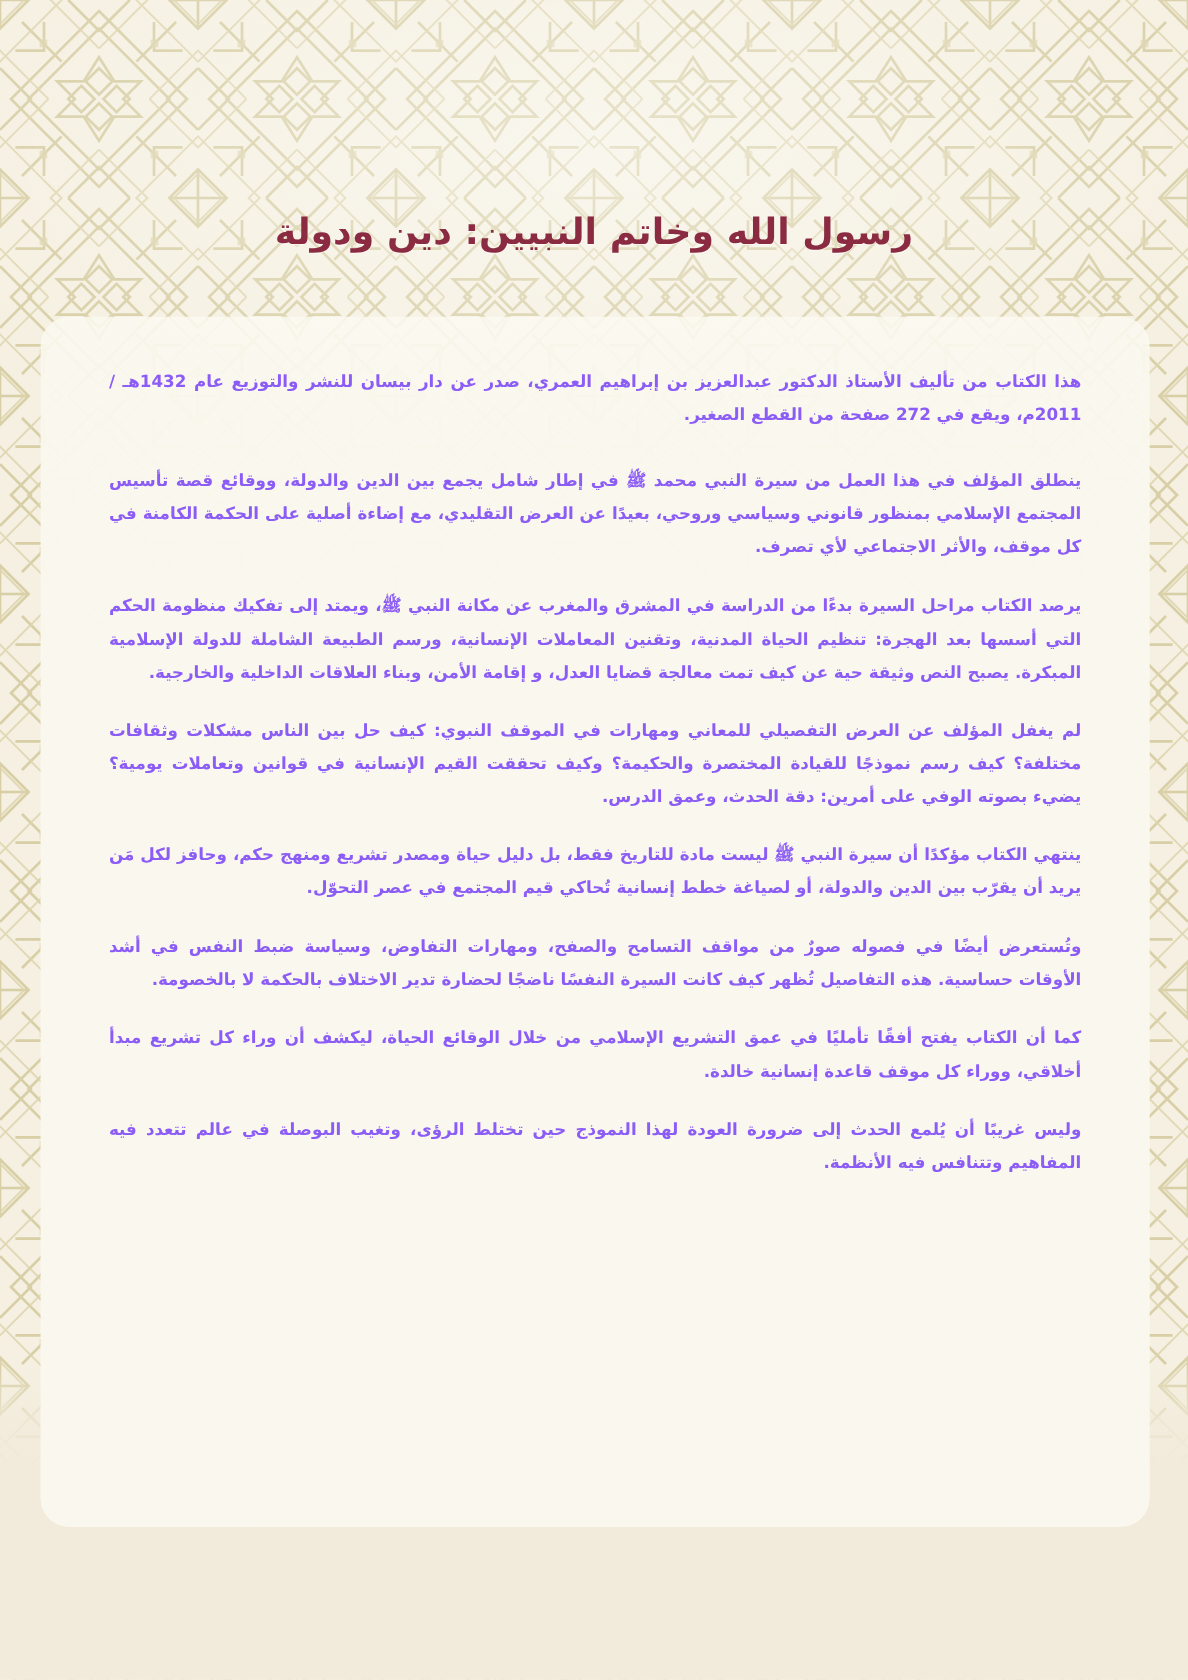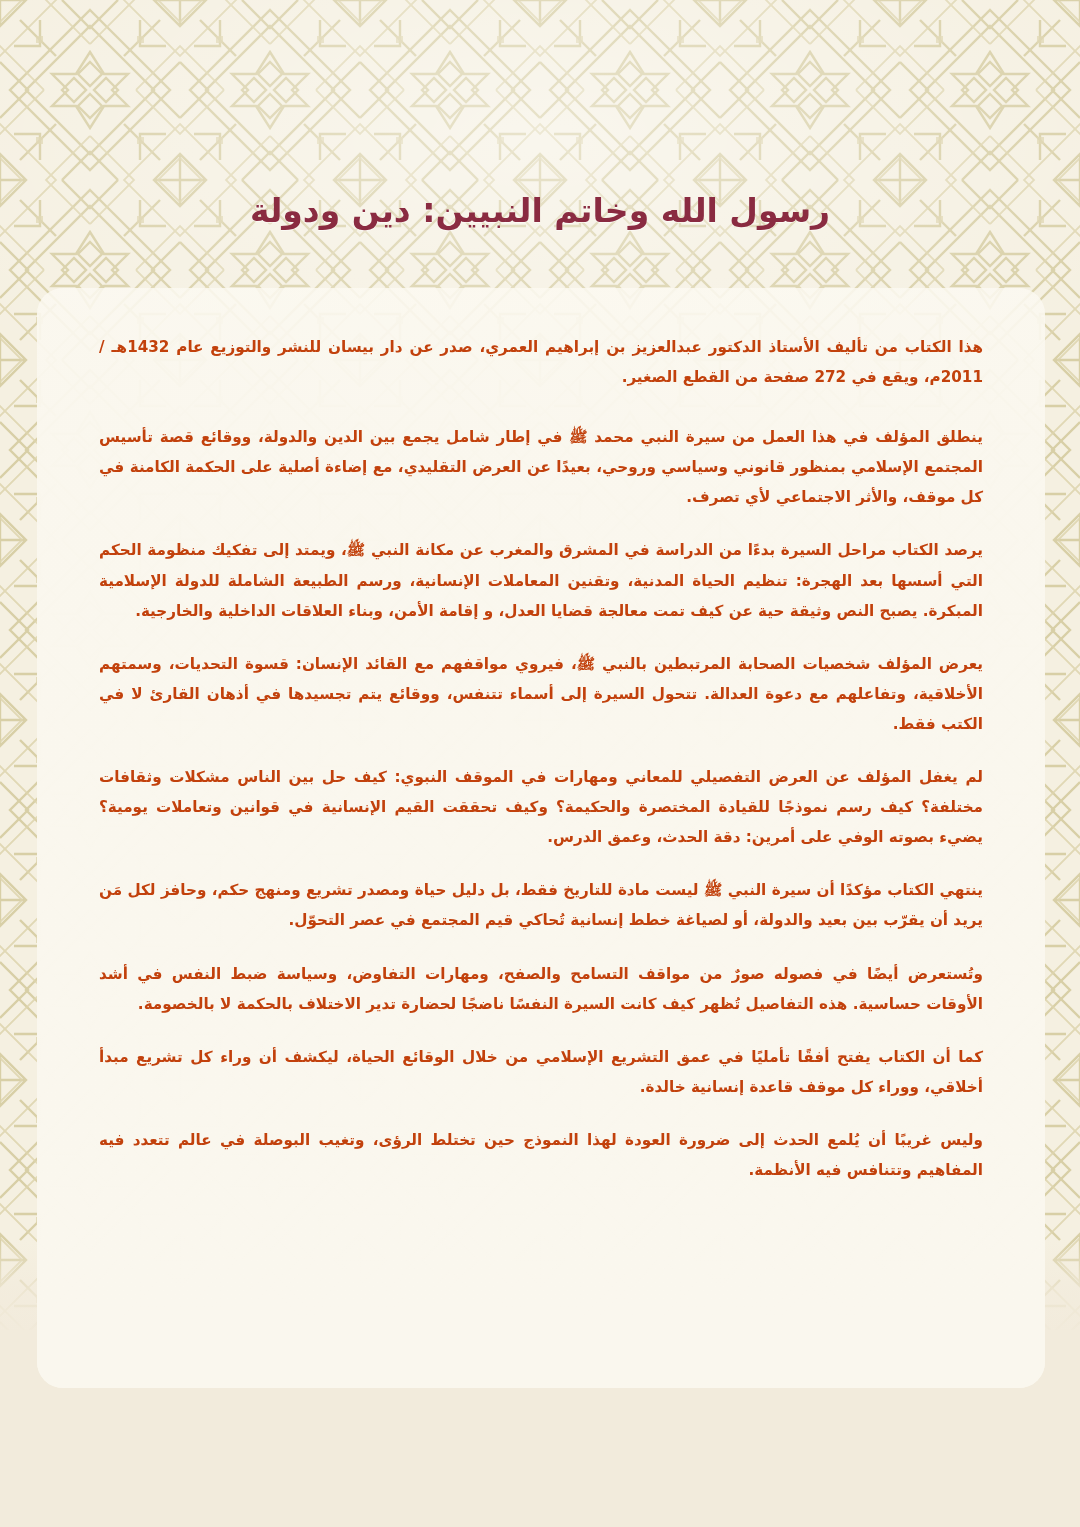--- a/index.html
+++ b/index.html
@@ -115,21 +115,21 @@
       rgba(250,247,238,0.97) 100%);
     z-index: -1;
   }
 
   .para {
     margin: 0 0 23px 0;
     font-family: "DejaVu Sans", "Liberation Sans", sans-serif;
     font-size: 15.2px;
     font-weight: 600;
     line-height: 1.98;
-    color: #c2410c;
+    color: #8b5cf6;
     text-align: justify;
     text-justify: inter-word;
     direction: rtl;
     unicode-bidi: isolate;
   }
   .para:last-child {
     margin-bottom: 0;
   }
   .para.lead {
     margin-bottom: 30px;
@@ -205,21 +205,20 @@
   <div class="bottom-band"></div>
 
   <div class="title-block">
     <h1 class="doc-title">رسول الله وخاتم النبيين: دين ودولة</h1>
   </div>
 
   <article class="content-card">
     <p class="para lead">هذا الكتاب من تأليف الأستاذ الدكتور عبدالعزيز بن إبراهيم العمري، صدر عن دار بيسان للنشر والتوزيع عام 1432هـ / 2011م، ويقع في 272 صفحة من القطع الصغير.</p>
     <p class="para">ينطلق المؤلف في هذا العمل من سيرة النبي محمد ﷺ في إطار شامل يجمع بين الدين والدولة، ووقائع قصة تأسيس المجتمع الإسلامي بمنظور قانوني وسياسي وروحي، بعيدًا عن العرض التقليدي، مع إضاءة أصلية على الحكمة الكامنة في كل موقف، والأثر الاجتماعي لأي تصرف.</p>
     <p class="para">يرصد الكتاب مراحل السيرة بدءًا من الدراسة في المشرق والمغرب عن مكانة النبي ﷺ، ويمتد إلى تفكيك منظومة الحكم التي أسسها بعد الهجرة: تنظيم الحياة المدنية، وتقنين المعاملات الإنسانية، ورسم الطبيعة الشاملة للدولة الإسلامية المبكرة. يصبح النص وثيقة حية عن كيف تمت معالجة قضايا العدل، و إقامة الأمن، وبناء العلاقات الداخلية والخارجية.</p>
-    <p class="para">يعرض المؤلف شخصيات الصحابة المرتبطين بالنبي ﷺ، فيروي مواقفهم مع القائد الإنسان: قسوة التحديات، وسمتهم الأخلاقية، وتفاعلهم مع دعوة العدالة. تتحول السيرة إلى أسماء تتنفس، ووقائع يتم تجسيدها في أذهان القارئ لا في الكتب فقط.</p>
     <p class="para">لم يغفل المؤلف عن العرض التفصيلي للمعاني ومهارات في الموقف النبوي: كيف حل بين الناس مشكلات وثقافات مختلفة؟ كيف رسم نموذجًا للقيادة المختصرة والحكيمة؟ وكيف تحققت القيم الإنسانية في قوانين وتعاملات يومية؟ يضيء بصوته الوفي على أمرين: دقة الحدث، وعمق الدرس.</p>
-    <p class="para">ينتهي الكتاب مؤكدًا أن سيرة النبي ﷺ ليست مادة للتاريخ فقط، بل دليل حياة ومصدر تشريع ومنهج حكم، وحافز لكل مَن يريد أن يقرّب بين بعيد والدولة، أو لصياغة خطط إنسانية تُحاكي قيم المجتمع في عصر التحوّل.</p>
+    <p class="para">ينتهي الكتاب مؤكدًا أن سيرة النبي ﷺ ليست مادة للتاريخ فقط، بل دليل حياة ومصدر تشريع ومنهج حكم، وحافز لكل مَن يريد أن يقرّب بين الدين والدولة، أو لصياغة خطط إنسانية تُحاكي قيم المجتمع في عصر التحوّل.</p>
     <p class="para">وتُستعرض أيضًا في فصوله صورٌ من مواقف التسامح والصفح، ومهارات التفاوض، وسياسة ضبط النفس في أشد الأوقات حساسية. هذه التفاصيل تُظهر كيف كانت السيرة النفسًا ناضجًا لحضارة تدير الاختلاف بالحكمة لا بالخصومة.</p>
     <p class="para">كما أن الكتاب يفتح أفقًا تأمليًا في عمق التشريع الإسلامي من خلال الوقائع الحياة، ليكشف أن وراء كل تشريع مبدأ أخلاقي، ووراء كل موقف قاعدة إنسانية خالدة.</p>
     <p class="para">وليس غريبًا أن يُلمع الحدث إلى ضرورة العودة لهذا النموذج حين تختلط الرؤى، وتغيب البوصلة في عالم تتعدد فيه المفاهيم وتتنافس فيه الأنظمة.</p>
   </article>
 
 </div>
 
 </body></html>

